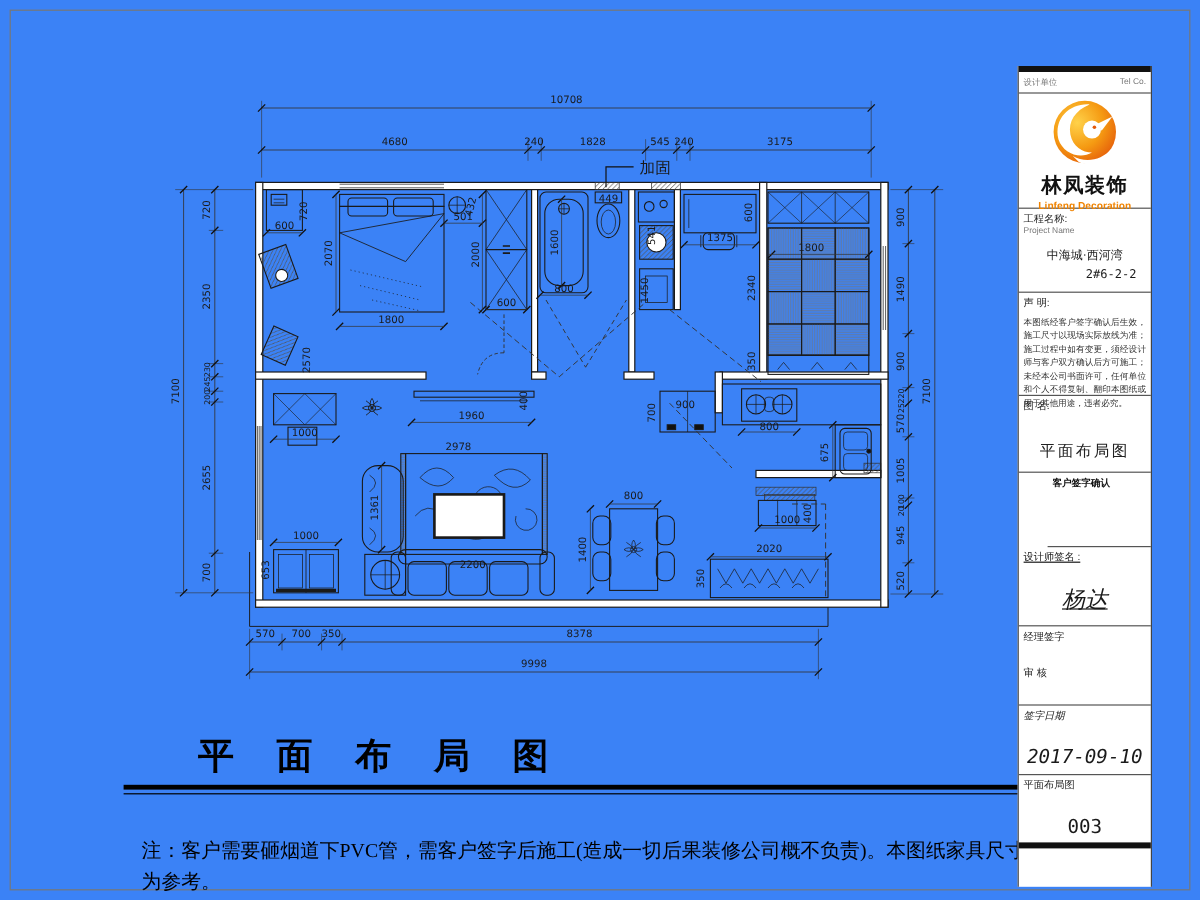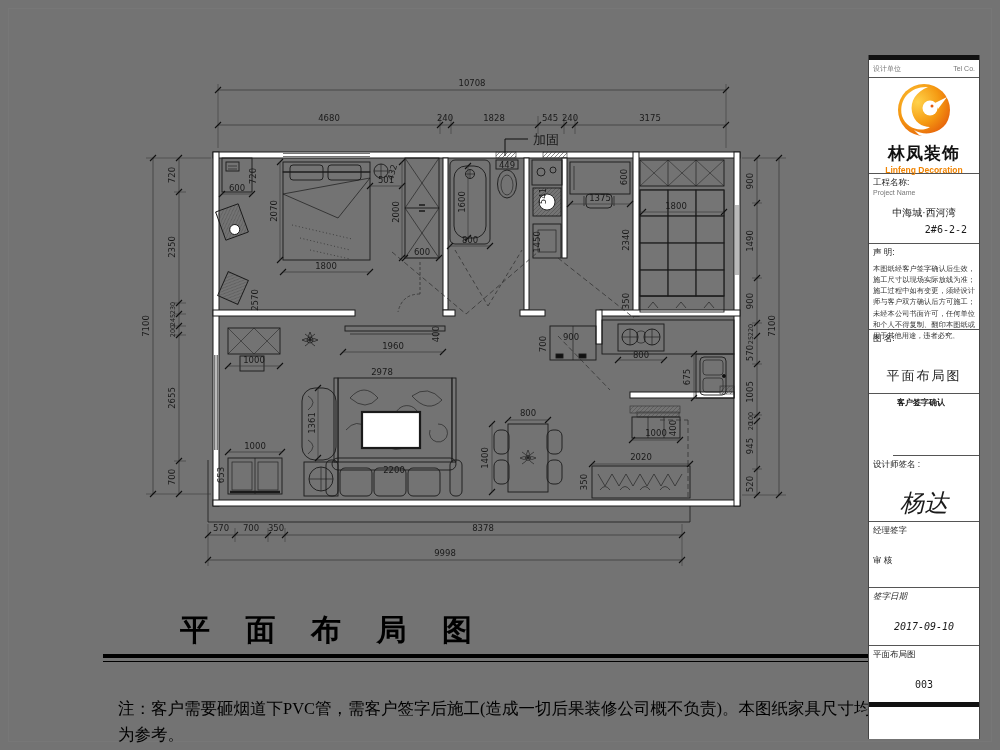--- a/index.html
+++ b/index.html
@@ -1,44 +1,44 @@
 <!DOCTYPE html>
 <html><head>
 <meta charset="utf-8">
 <style>
   html,body{margin:0;padding:0;background:#e8e8e8;}
-  .sheet{position:relative;width:1000px;height:750px;background:#737373;overflow:hidden;
+  .sheet{position:relative;width:1000px;height:750px;background:#3b82f6;overflow:hidden;
          font-family:"Liberation Sans","DejaVu Sans",sans-serif;color:#1a1a1a;}
   .sheet-border{position:absolute;left:8px;top:8px;right:8px;bottom:8px;border:1px solid #777;pointer-events:none;}
   svg text{font-family:"DejaVu Sans","Liberation Sans",sans-serif;fill:#1a1a1a;}
   .d{font-size:8.5px;}
   .d7{font-size:6.5px;}
   .rlabel{font-size:13px;}
   
-  .panel{position:absolute;left:868px;top:55px;width:112px;height:684px;background:#fff;
+  .panel{position:absolute;left:848px;top:55px;width:112px;height:684px;background:#fff;
          border-left:1px solid #444;border-right:1px solid #444;box-sizing:border-box;}
   .panel .bar{height:5px;background:#111;}
   .prow{border-bottom:1px solid #555;position:relative;box-sizing:border-box;padding:3px 4px;}
   .tiny{font-size:7px;color:#777;}
   .lab{font-size:8.5px;color:#222;}
   .lab-b{font-size:8px;font-weight:bold;color:#111;}
   .hdr{display:flex;justify-content:space-between;height:18px;align-items:center;}
   .brand-cn{font-size:17px;font-weight:bold;letter-spacing:1px;text-align:center;color:#111;
             font-family:"Liberation Serif","DejaVu Serif",serif;}
   .brand-en{font-size:8.5px;font-weight:bold;text-align:center;}
   .proj-name{font-size:10px;text-align:center;margin-top:10px;font-family:"Liberation Serif","DejaVu Serif",serif;}
   .proj-unit{font-size:10px;text-align:right;margin-top:4px;padding-right:8px;font-family:"DejaVu Sans Mono",monospace;}
   .decl{font-size:7.2px;line-height:1.55;color:#333;text-align:justify;margin-top:4px;}
   .dwg-name{font-size:13px;text-align:center;margin-top:22px;letter-spacing:2px;color:#222;
             font-family:"Liberation Serif","DejaVu Serif",serif;}
-  .sig{font-size:24px;text-align:center;margin-top:16px;font-style:italic;
+  .sig{font-size:19px;text-align:center;margin-top:16px;font-style:italic;
        font-family:"Liberation Serif","DejaVu Serif",serif;}
-  .cvalue{font-size:10px;text-align:center;margin-top:18px;font-family:"DejaVu Sans Mono",monospace;}
+  .cvalue{font-size:16px;text-align:center;margin-top:18px;font-family:"DejaVu Sans Mono",monospace;}
   
-  .plan-title{position:absolute;left:180px;top:610px;font-size:30px;letter-spacing:14px;color:#000;
+  .plan-title{position:absolute;left:165px;top:610px;font-size:30px;letter-spacing:14px;color:#000;
               font-family:"Liberation Serif","DejaVu Serif",serif;font-weight:600;}
   .rule-thick{position:absolute;left:103px;top:654px;width:768px;height:4px;background:#000;}
   .rule-thin{position:absolute;left:103px;top:661px;width:768px;height:1px;background:#000;}
   .note{position:absolute;left:118px;top:696px;width:762px;font-size:16.5px;line-height:1.6;color:#000;
         font-family:"Liberation Serif","DejaVu Serif",serif;}
 </style>
 </head>
 <body>
 
 <div class="sheet">
@@ -436,21 +436,21 @@
       <div class="lab">声  明:</div>
       <div class="decl">本图纸经客户签字确认后生效，施工尺寸以现场实际放线为准；施工过程中如有变更，须经设计师与客户双方确认后方可施工；未经本公司书面许可，任何单位和个人不得复制、翻印本图纸或用于其他用途，违者必究。</div>
     </div>
     <div class="prow" style="height:64px;">
       <div class="lab">图  名:</div>
       <div class="dwg-name">平面布局图</div>
     </div>
     <div class="prow" style="height:62px;margin-left:24px;">
       <div class="lab-b">客户签字确认</div>
     </div>
-    <div class="prow" style="height:66px;">
+    <div class="prow" style="height:66px;text-decoration:underline;">
       <div class="lab">设计师签名 :</div>
       <div class="sig">杨达</div>
     </div>
     <div class="prow" style="height:66px;">
       <div class="lab">经理签字</div>
       <div class="lab" style="margin-top:18px;">审  核</div>
     </div>
     <div class="prow" style="height:58px;font-style:italic;">
       <div class="lab">签字日期</div>
       <div class="cvalue">2017-09-10</div>

